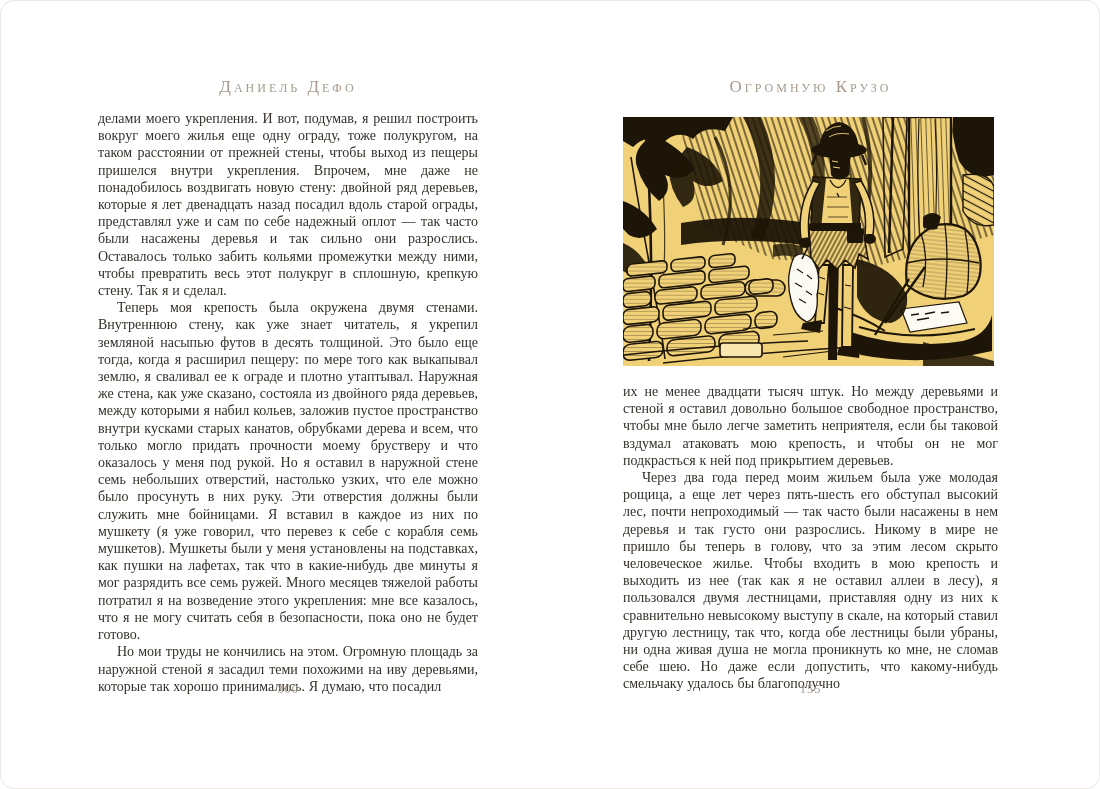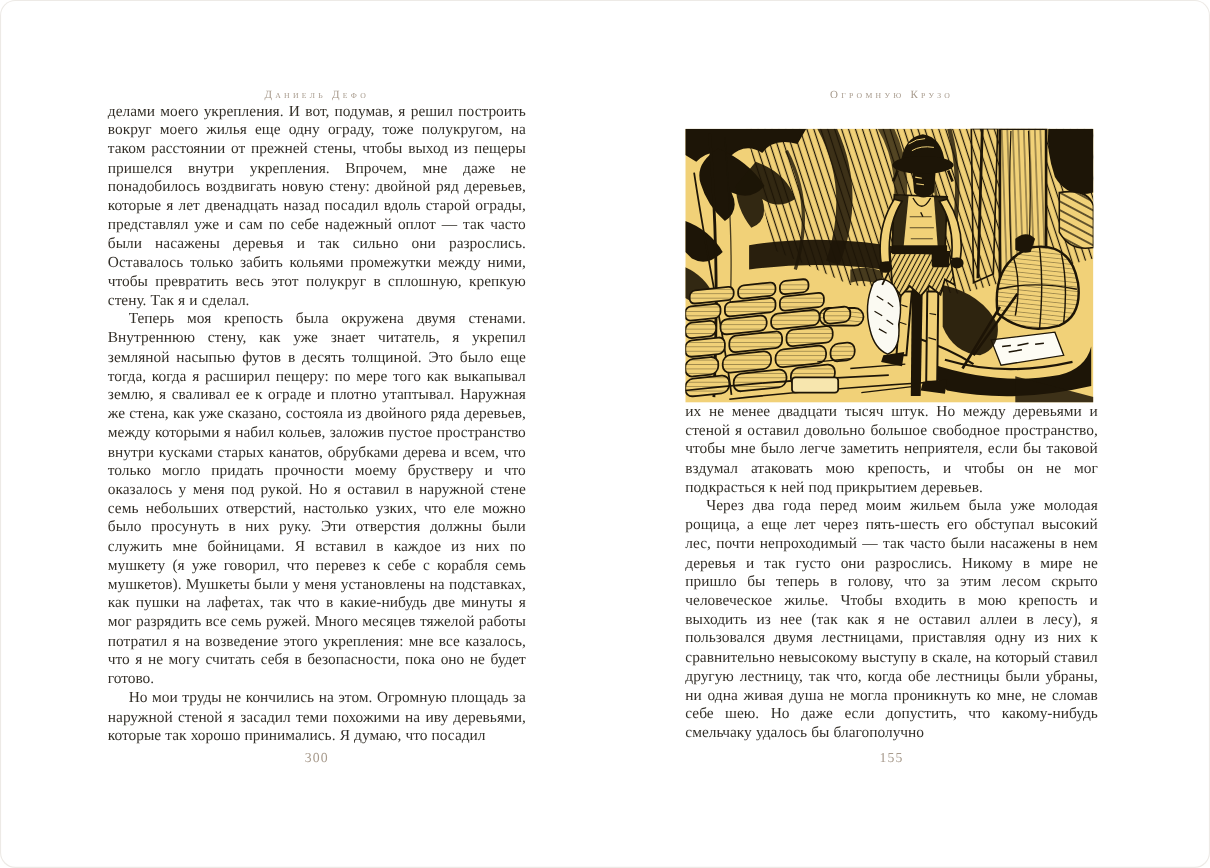--- a/index.html
+++ b/index.html
@@ -4,22 +4,22 @@
 <style>
   html,body{margin:0;padding:0;background:#ffffff;}
   body{width:1100px;height:789px;overflow:hidden;
        font-family:"Liberation Serif","DejaVu Serif",serif;}
   .spread{position:relative;width:1100px;height:789px;background:#ffffff;
           border-radius:14px;box-shadow:inset 0 0 0 1px #edeae6;}
   .page{position:absolute;top:80px;}
   .page-left{left:98px;width:380px;}
   .page-right{left:623px;width:375px;}
   .running-head{text-align:center;font-variant:small-caps;letter-spacing:3px;
-                font-size:10px;line-height:13px;color:#a79a8c;}
-  .text-block{margin-top:0;}
+                font-size:17px;line-height:13px;color:#a79a8c;}
+  .text-block{margin-top:17px;}
   .page-right .text-block{}
   .para{margin:0;font-size:14px;line-height:17.2px;text-align:justify;
         text-align-last:left;color:#343029;word-spacing:0.02em;}
   .para.indent{text-indent:19px;}
   .illustration{margin-top:24px;width:371px;height:249px;line-height:0;}
   .folio{position:absolute;left:0;top:602px;width:100%;text-align:center;
          font-size:12.5px;color:#a79a8c;letter-spacing:1px;}
 </style>
 </head>
 <body>

